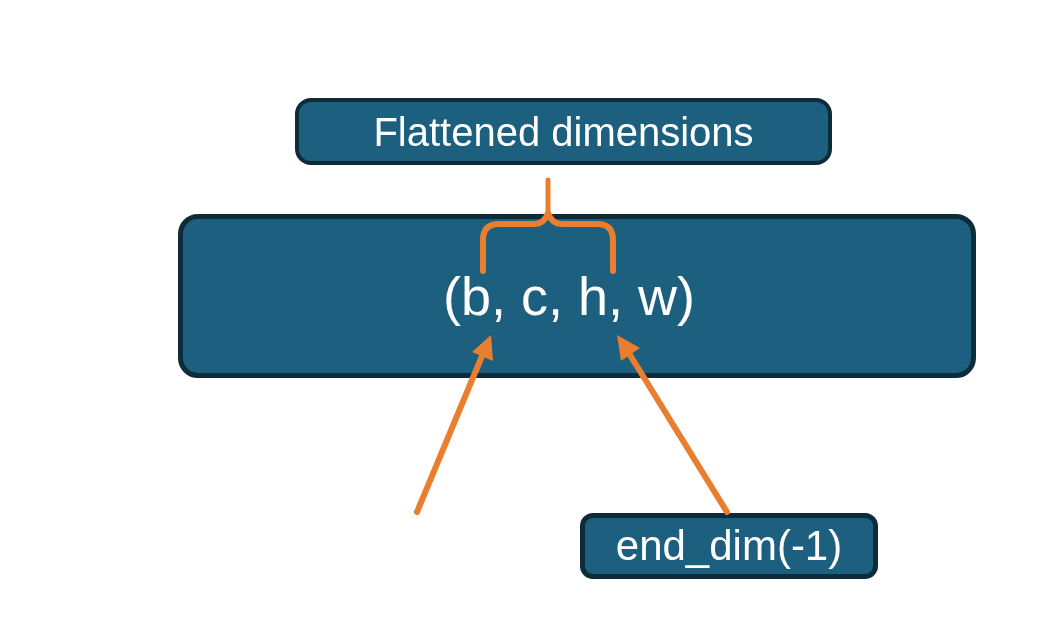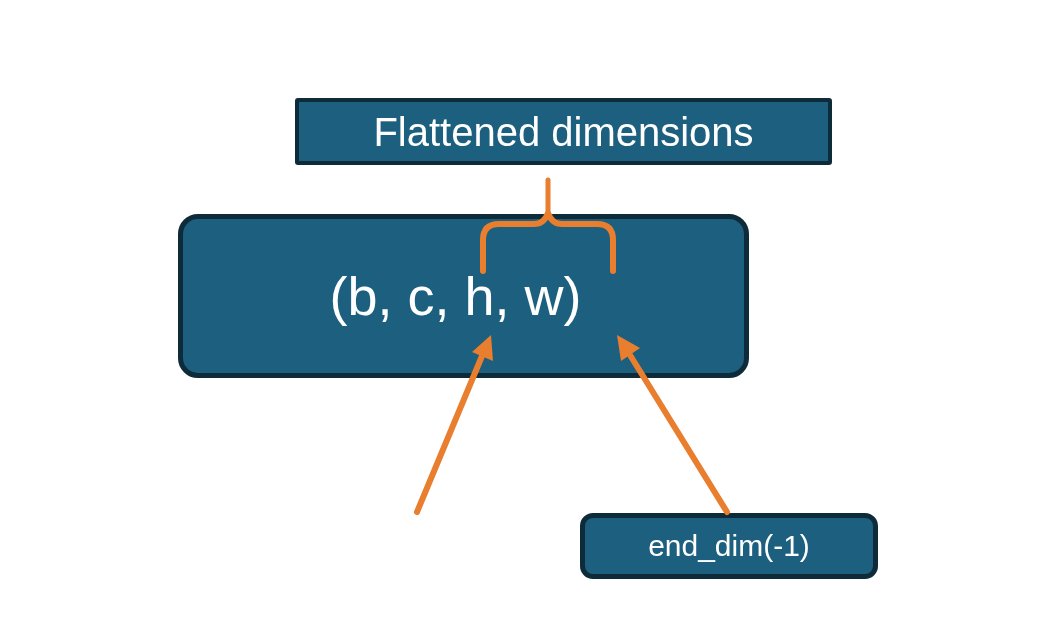--- a/index.html
+++ b/index.html
@@ -28,39 +28,39 @@
     color: var(--text-color);
     display: flex;
     align-items: center;
     justify-content: center;
     text-align: center;
     line-height: 1;
   }
   .node-top {
     left: 295px; top: 98px; width: 537px; height: 67px;
     border-width: 4px;
-    border-radius: 3px;
+    border-radius: 16px;
     font-size: 40px;
   }
   .node-main {
-    left: 178px; top: 214px; width: 571px; height: 164px;
+    left: 178px; top: 214px; width: 798px; height: 164px;
     border-radius: 20px;
     font-size: 54px;
     letter-spacing: 0px;
   }
   .node-main .label { transform: translateX(-8px); }
   .node-start {
     left: 265px; top: 514px; width: 300px; height: 65px;
     border-radius: 13px;
     font-size: 42px;
   }
   .node-end {
     left: 580px; top: 513px; width: 298px; height: 66px;
     border-radius: 13px;
-    font-size: 30px;
+    font-size: 42px;
   }
   svg.overlay {
     position: absolute;
     left: 0; top: 0;
     width: 1038px; height: 632px;
     pointer-events: none;
   }
   .orange-stroke { stroke: var(--accent-orange); fill: none; }
   .orange-fill { fill: var(--accent-orange); stroke: none; }
 </style>

